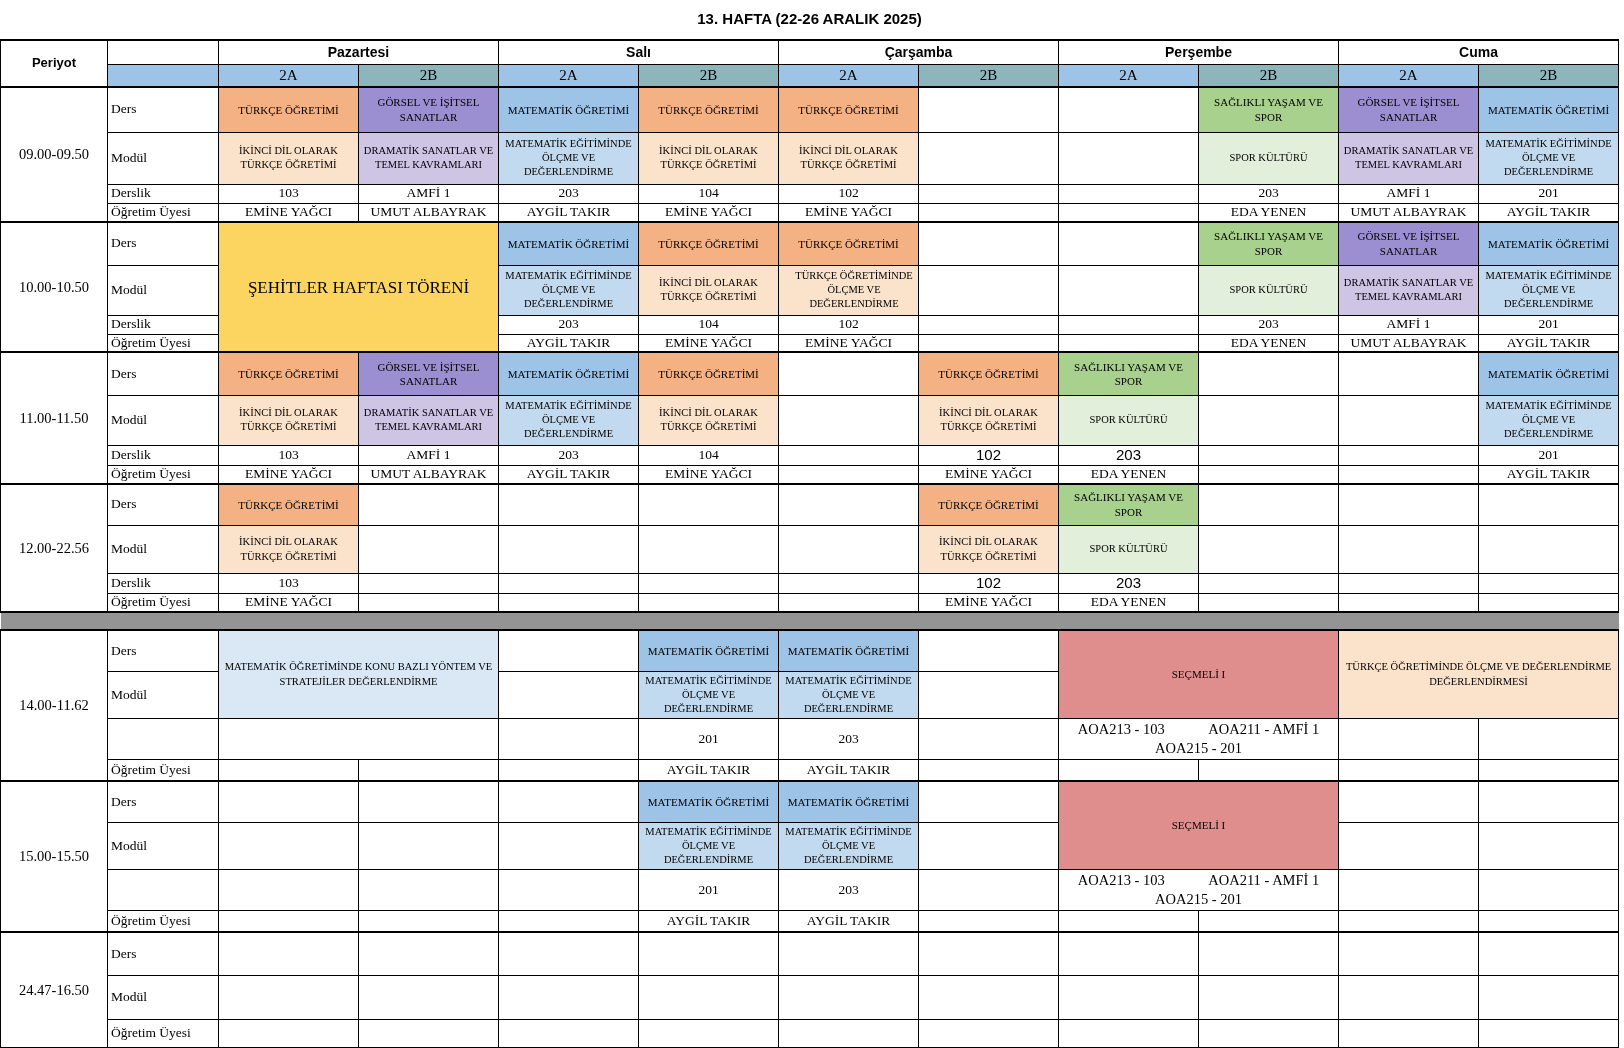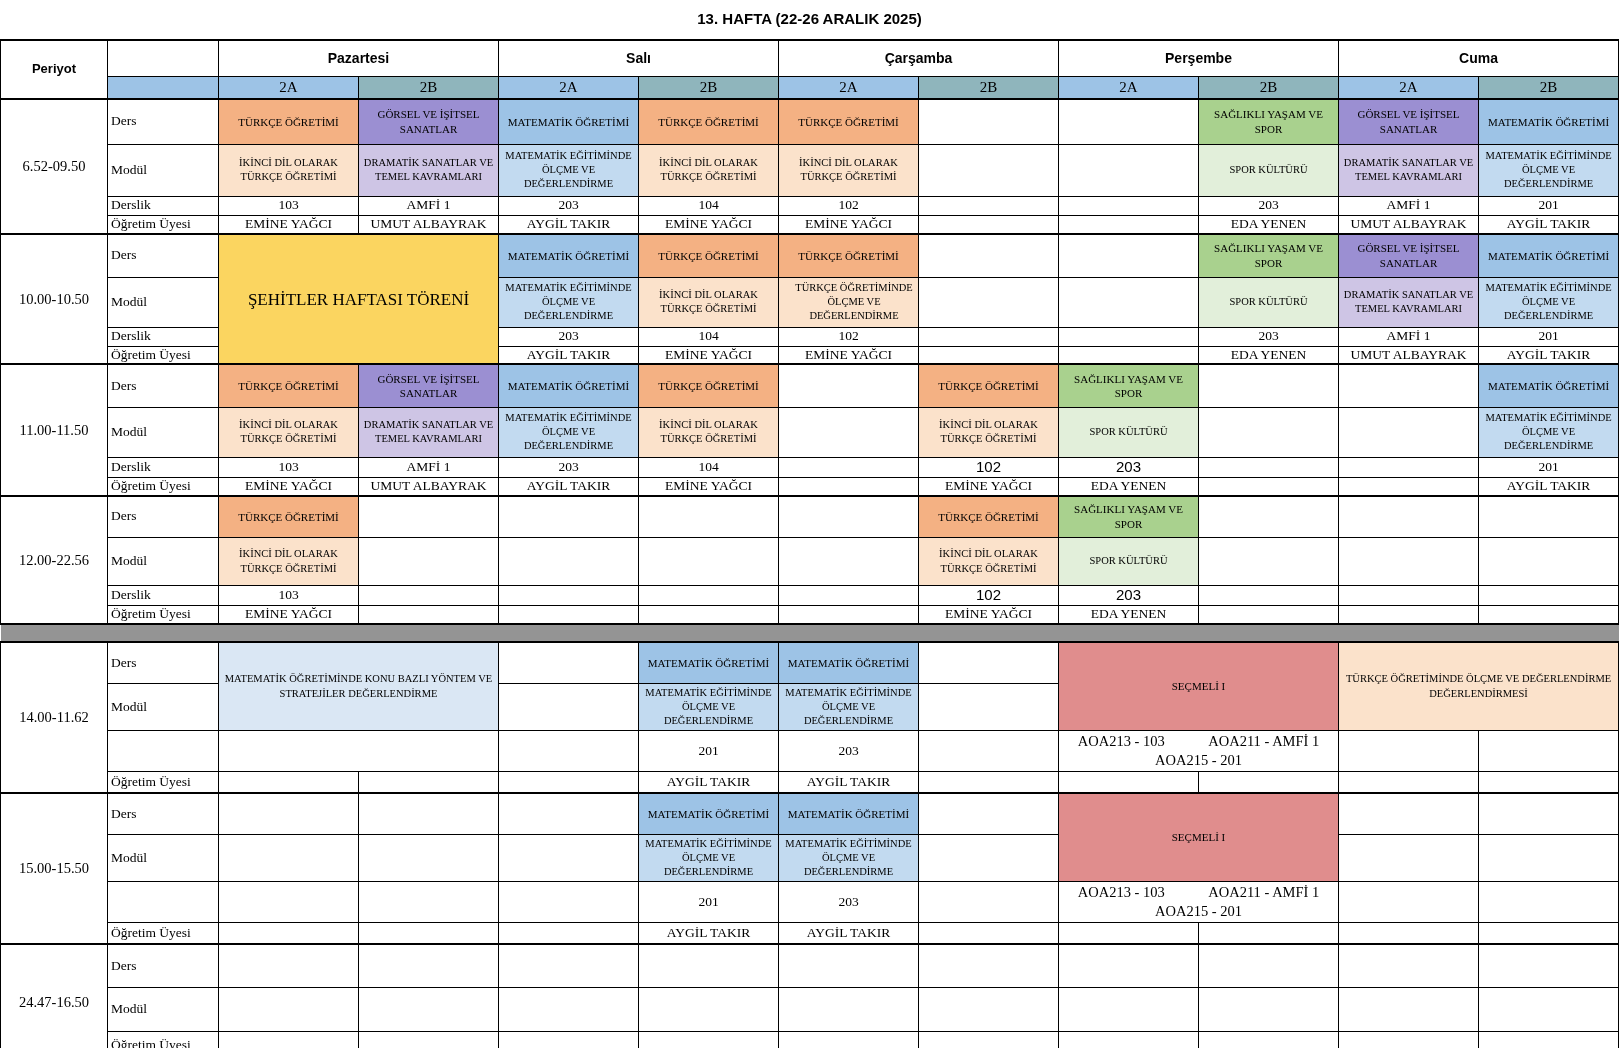--- a/index.html
+++ b/index.html
@@ -44,21 +44,21 @@
       <col style="width: 140px;">
       <col style="width: 140px;">
       <col style="width: 140px;">
       <col style="width: 140px;">
       <col style="width: 140px;">
     </colgroup>
   <tbody>
       <tr style="height: 40px;">
         <td colspan="12" class="title">13. HAFTA (22-26 ARALIK 2025)</td>
       </tr>
-      <tr style="height: 36px;">
+      <tr style="height: 24px;">
         <td rowspan="2" class="periyot">Periyot</td>
         <td></td>
         <td colspan="2" class="day">Pazartesi</td>
         <td colspan="2" class="day">Salı</td>
         <td colspan="2" class="day">Çarşamba</td>
         <td colspan="2" class="day">Perşembe</td>
         <td colspan="2" class="day">Cuma</td>
       </tr>
       <tr style="height: 23px;">
         <td class="h2a" style="background-color: rgb(157, 195, 230);"></td>
@@ -67,21 +67,21 @@
         <td class="h2a" style="background-color: rgb(157, 195, 230);">2A</td>
         <td class="h2b" style="background-color: rgb(143, 181, 188);">2B</td>
         <td class="h2a" style="background-color: rgb(157, 195, 230);">2A</td>
         <td class="h2b" style="background-color: rgb(143, 181, 188);">2B</td>
         <td class="h2a" style="background-color: rgb(157, 195, 230);">2A</td>
         <td class="h2b" style="background-color: rgb(143, 181, 188);">2B</td>
         <td class="h2a" style="background-color: rgb(157, 195, 230);">2A</td>
         <td class="h2b" style="background-color: rgb(143, 181, 188);">2B</td>
       </tr>
       <tr class="pstart" style="height: 45px;">
-        <td rowspan="4" class="time">6.52-09.50</td>
+        <td rowspan="4" class="time">09.00-09.50</td>
         <td class="rlabel">Ders</td>
         <td class="course" style="background-color: rgb(244, 177, 131);">TÜRKÇE ÖĞRETİMİ</td>
         <td class="course" style="background-color: rgb(155, 143, 210);">GÖRSEL VE İŞİTSEL SANATLAR</td>
         <td class="course" style="background-color: rgb(157, 195, 230);">MATEMATİK ÖĞRETİMİ</td>
         <td class="course" style="background-color: rgb(244, 177, 131);">TÜRKÇE ÖĞRETİMİ</td>
         <td class="course" style="background-color: rgb(244, 177, 131);">TÜRKÇE ÖĞRETİMİ</td>
         <td></td>
         <td></td>
         <td class="course" style="background-color: rgb(169, 209, 142);">SAĞLIKLI YAŞAM VE SPOR</td>
         <td class="course" style="background-color: rgb(155, 143, 210);">GÖRSEL VE İŞİTSEL SANATLAR</td>

